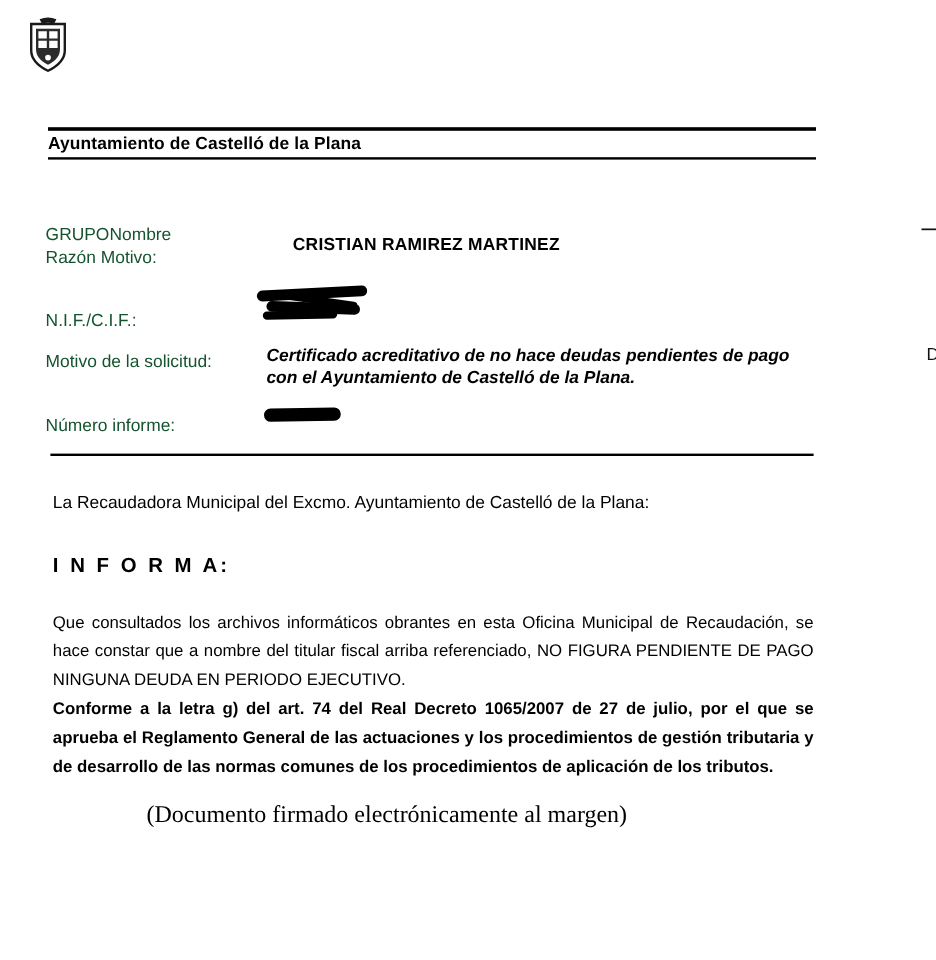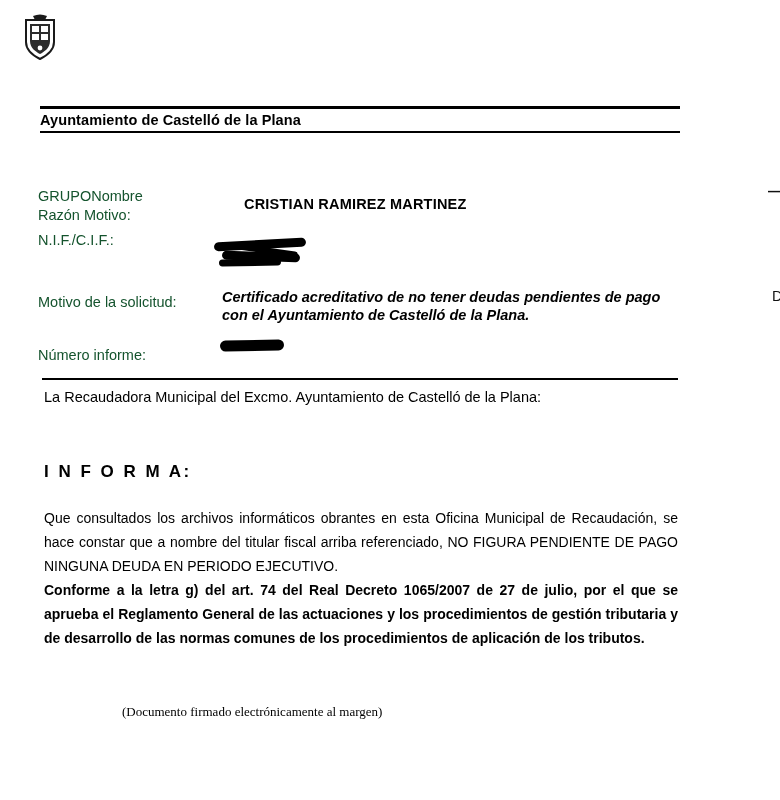--- a/index.html
+++ b/index.html
@@ -83,21 +83,21 @@
     font-weight: bold;
   }
 
   
   .lbl {
     position: absolute;
     font-size: 14.5px;
     color: #14532d;
   }
   .lbl-grupo   { left: 38px; top: 187px; line-height: 19px; }
-  .lbl-nif     { left: 38px; top: 232px; }
+  .lbl-nif     { left: 38px; top: 260px; }
   .lbl-motivo  { left: 38px; top: 294px; }
   .lbl-numero  { left: 38px; top: 347px; }
 
   .val-name {
     position: absolute;
     left: 216px;
     top: 196px;
     font-size: 14.5px;
     font-weight: bold;
     letter-spacing: .2px;
@@ -142,21 +142,21 @@
   .redact-num {
     left: 220px; top: 340px; width: 64px; height: 11px;
     border-radius: 6px;
     transform: rotate(-1deg);
   }
 
   
   .intro {
     position: absolute;
     left: 44px;
-    top: 389px;
+    top: 411px;
     font-size: 14.5px;
   }
   .informa {
     position: absolute;
     left: 44px;
     top: 462px;
     font-size: 17px;
     font-weight: bold;
     letter-spacing: 2.5px;
   }
@@ -167,22 +167,22 @@
     font-size: 14px;
     line-height: 24px;
     text-align: justify;
   }
   .para-1 { top: 506px; }
   .para-2 { top: 578px; font-weight: bold; }
 
   .footer-note {
     position: absolute;
     left: 122px;
-    top: 704px;
-    font-size: 13px;
+    top: 668px;
+    font-size: 20px;
     font-family: "Liberation Serif", serif;
   }
 
   
   .edge-mark {
     position: absolute;
     font-size: 14.5px;
     color: #111;
   }
   .edge-dash { left: 768px; top: 183px; font-weight: bold; }
@@ -217,21 +217,21 @@
   </div>
   <div class="val-name">CRISTIAN RAMIREZ MARTINEZ</div>
 
   <div class="lbl lbl-nif">N.I.F./C.I.F.:</div>
   <div class="redact redact-nif-1"></div>
   <div class="redact redact-nif-2"></div>
   <div class="redact redact-nif-3"></div>
   <div class="redact redact-nif-4"></div>
 
   <div class="lbl lbl-motivo">Motivo de la solicitud:</div>
-  <div class="val-motivo">Certificado acreditativo de no tener deudas pendientes de pago con el Ayuntamiento de Castelló de la Plana.</div>
+  <div class="val-motivo">Certificado acreditativo de no hace deudas pendientes de pago con el Ayuntamiento de Castelló de la Plana.</div>
 
   <div class="lbl lbl-numero">Número informe:</div>
   <div class="redact redact-num"></div>
 
   <div class="rule-mid"></div>
 
   <div class="intro">La Recaudadora Municipal del Excmo. Ayuntamiento de Castelló de la Plana:</div>
   <div class="informa">I N F O R M A:</div>
   <div class="para para-1">Que consultados los archivos informáticos obrantes en esta Oficina Municipal de Recaudación, se hace constar que a nombre del titular fiscal arriba referenciado, NO FIGURA PENDIENTE DE PAGO NINGUNA DEUDA EN PERIODO EJECUTIVO.</div>
   <div class="para para-2">Conforme a la letra g) del art. 74 del Real Decreto 1065/2007 de 27 de julio, por el que se aprueba el Reglamento General de las actuaciones y los procedimientos de gestión tributaria y de desarrollo de las normas comunes de los procedimientos de aplicación de los tributos.</div>

